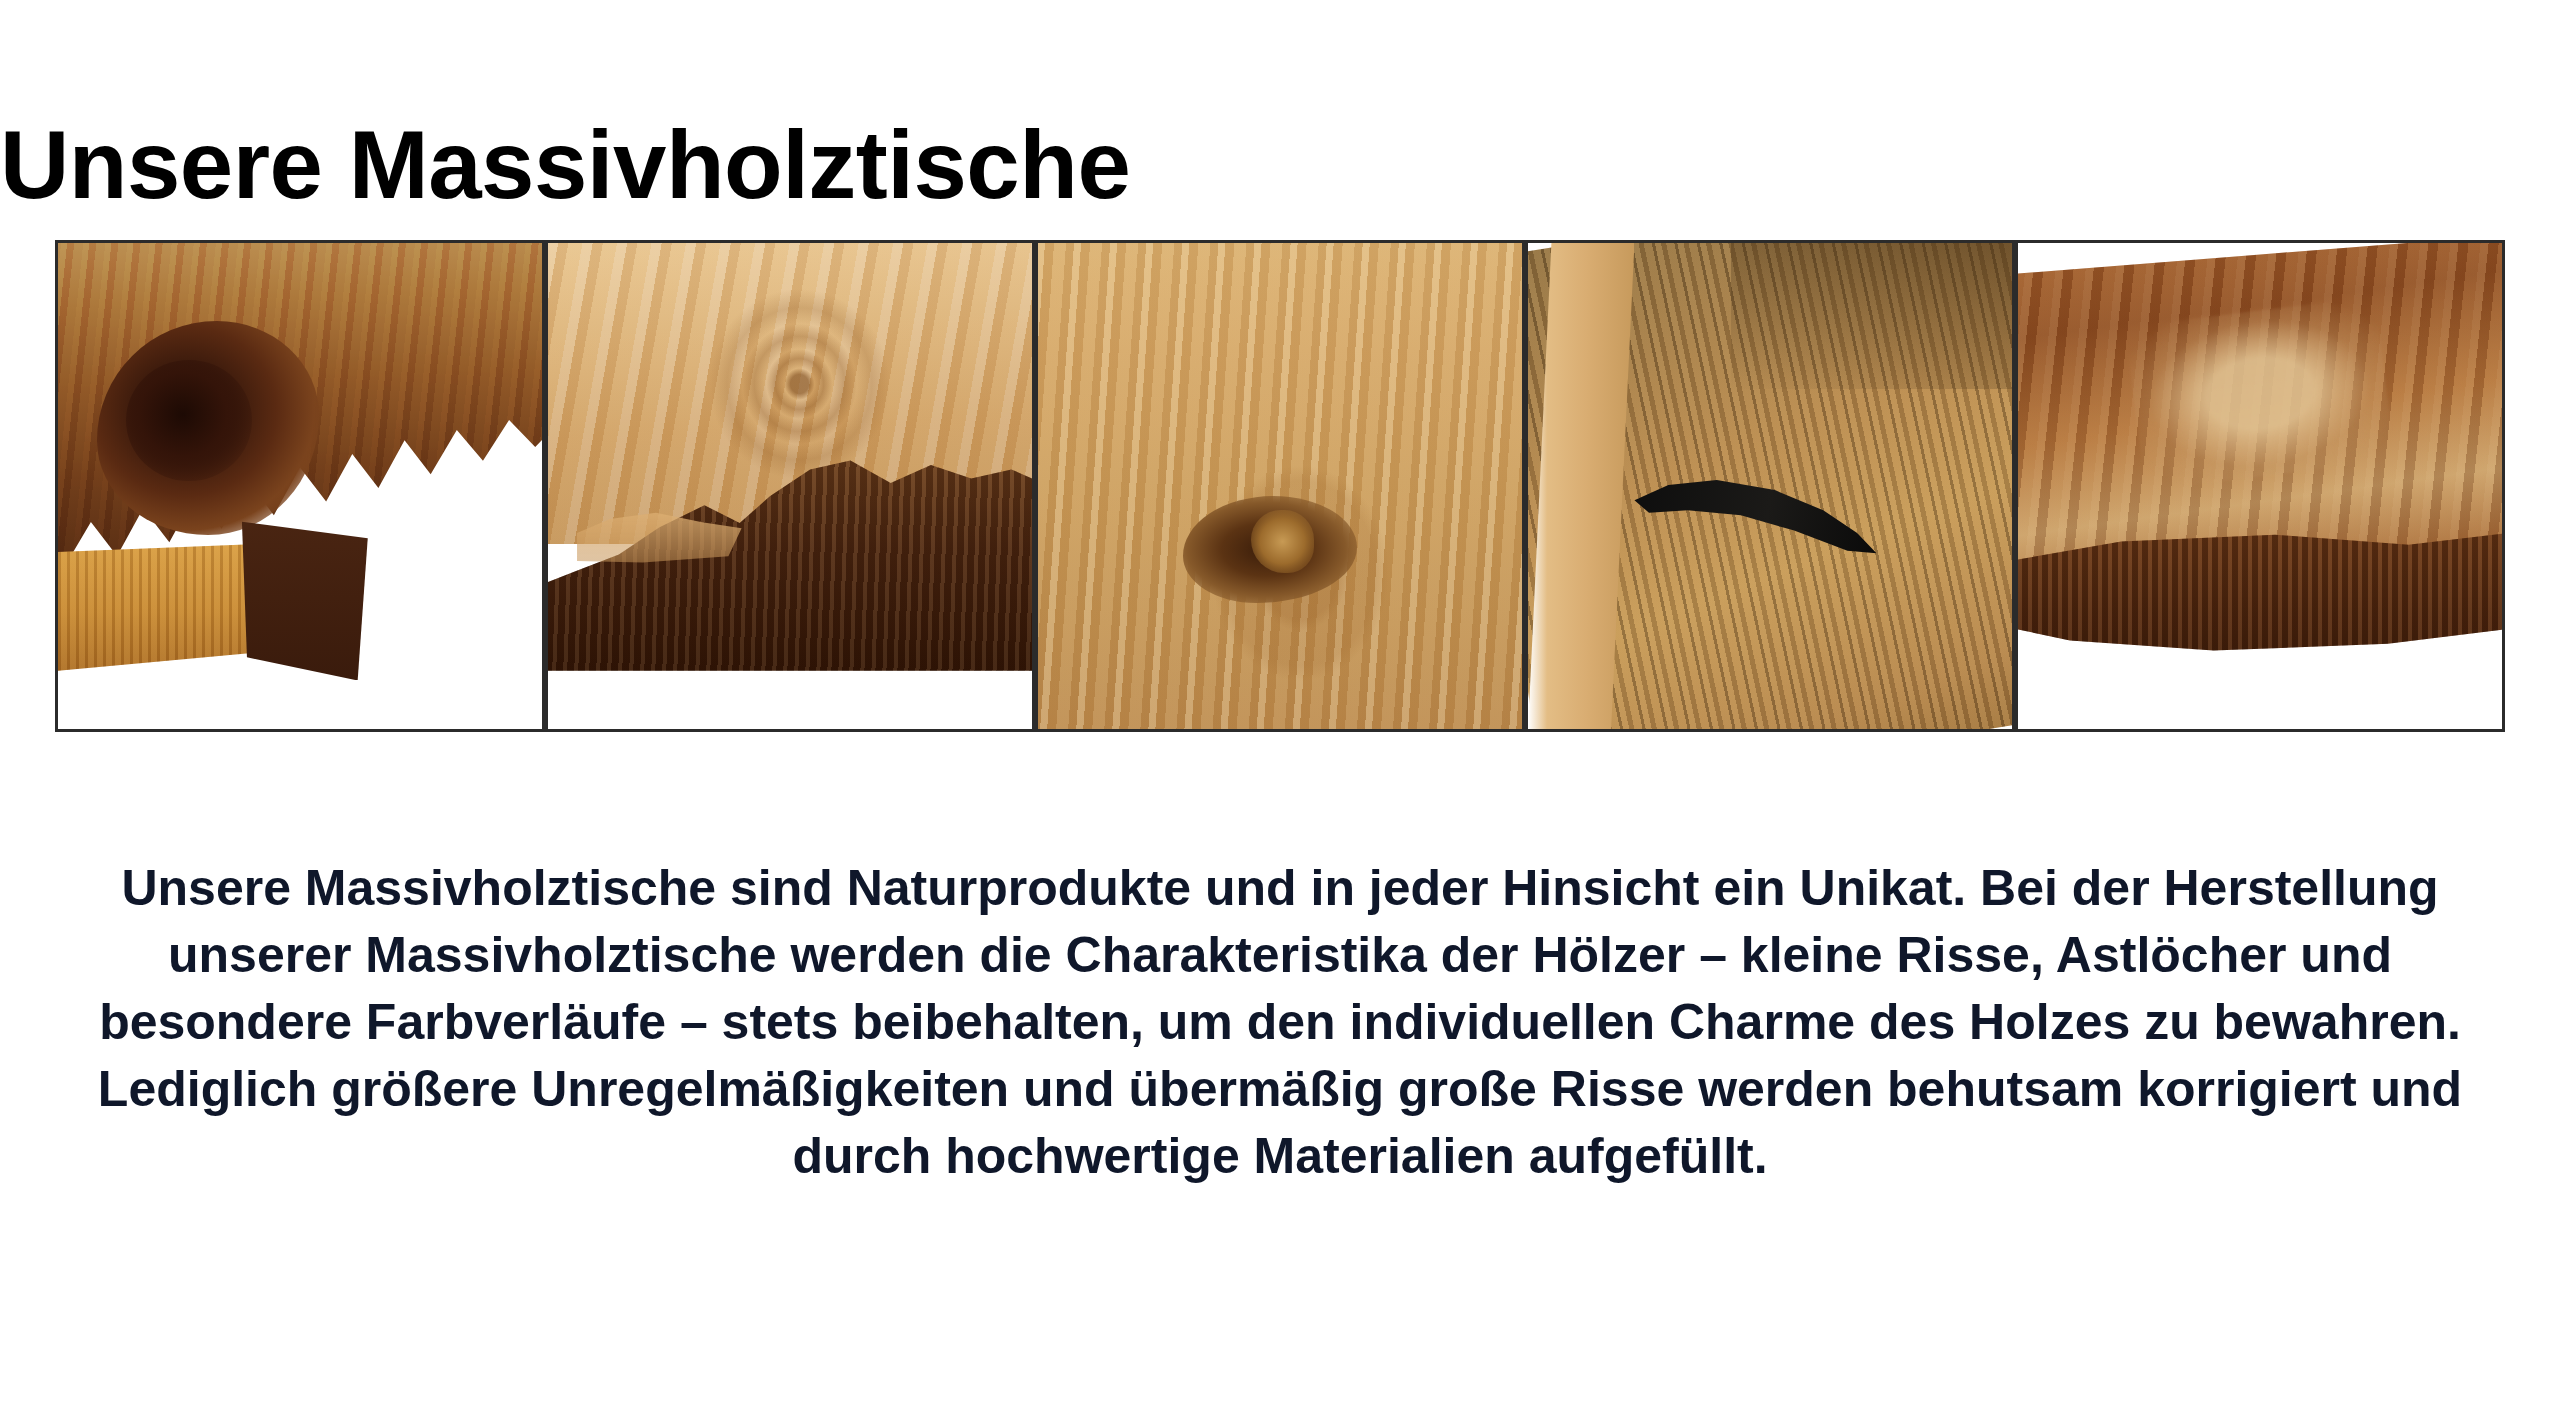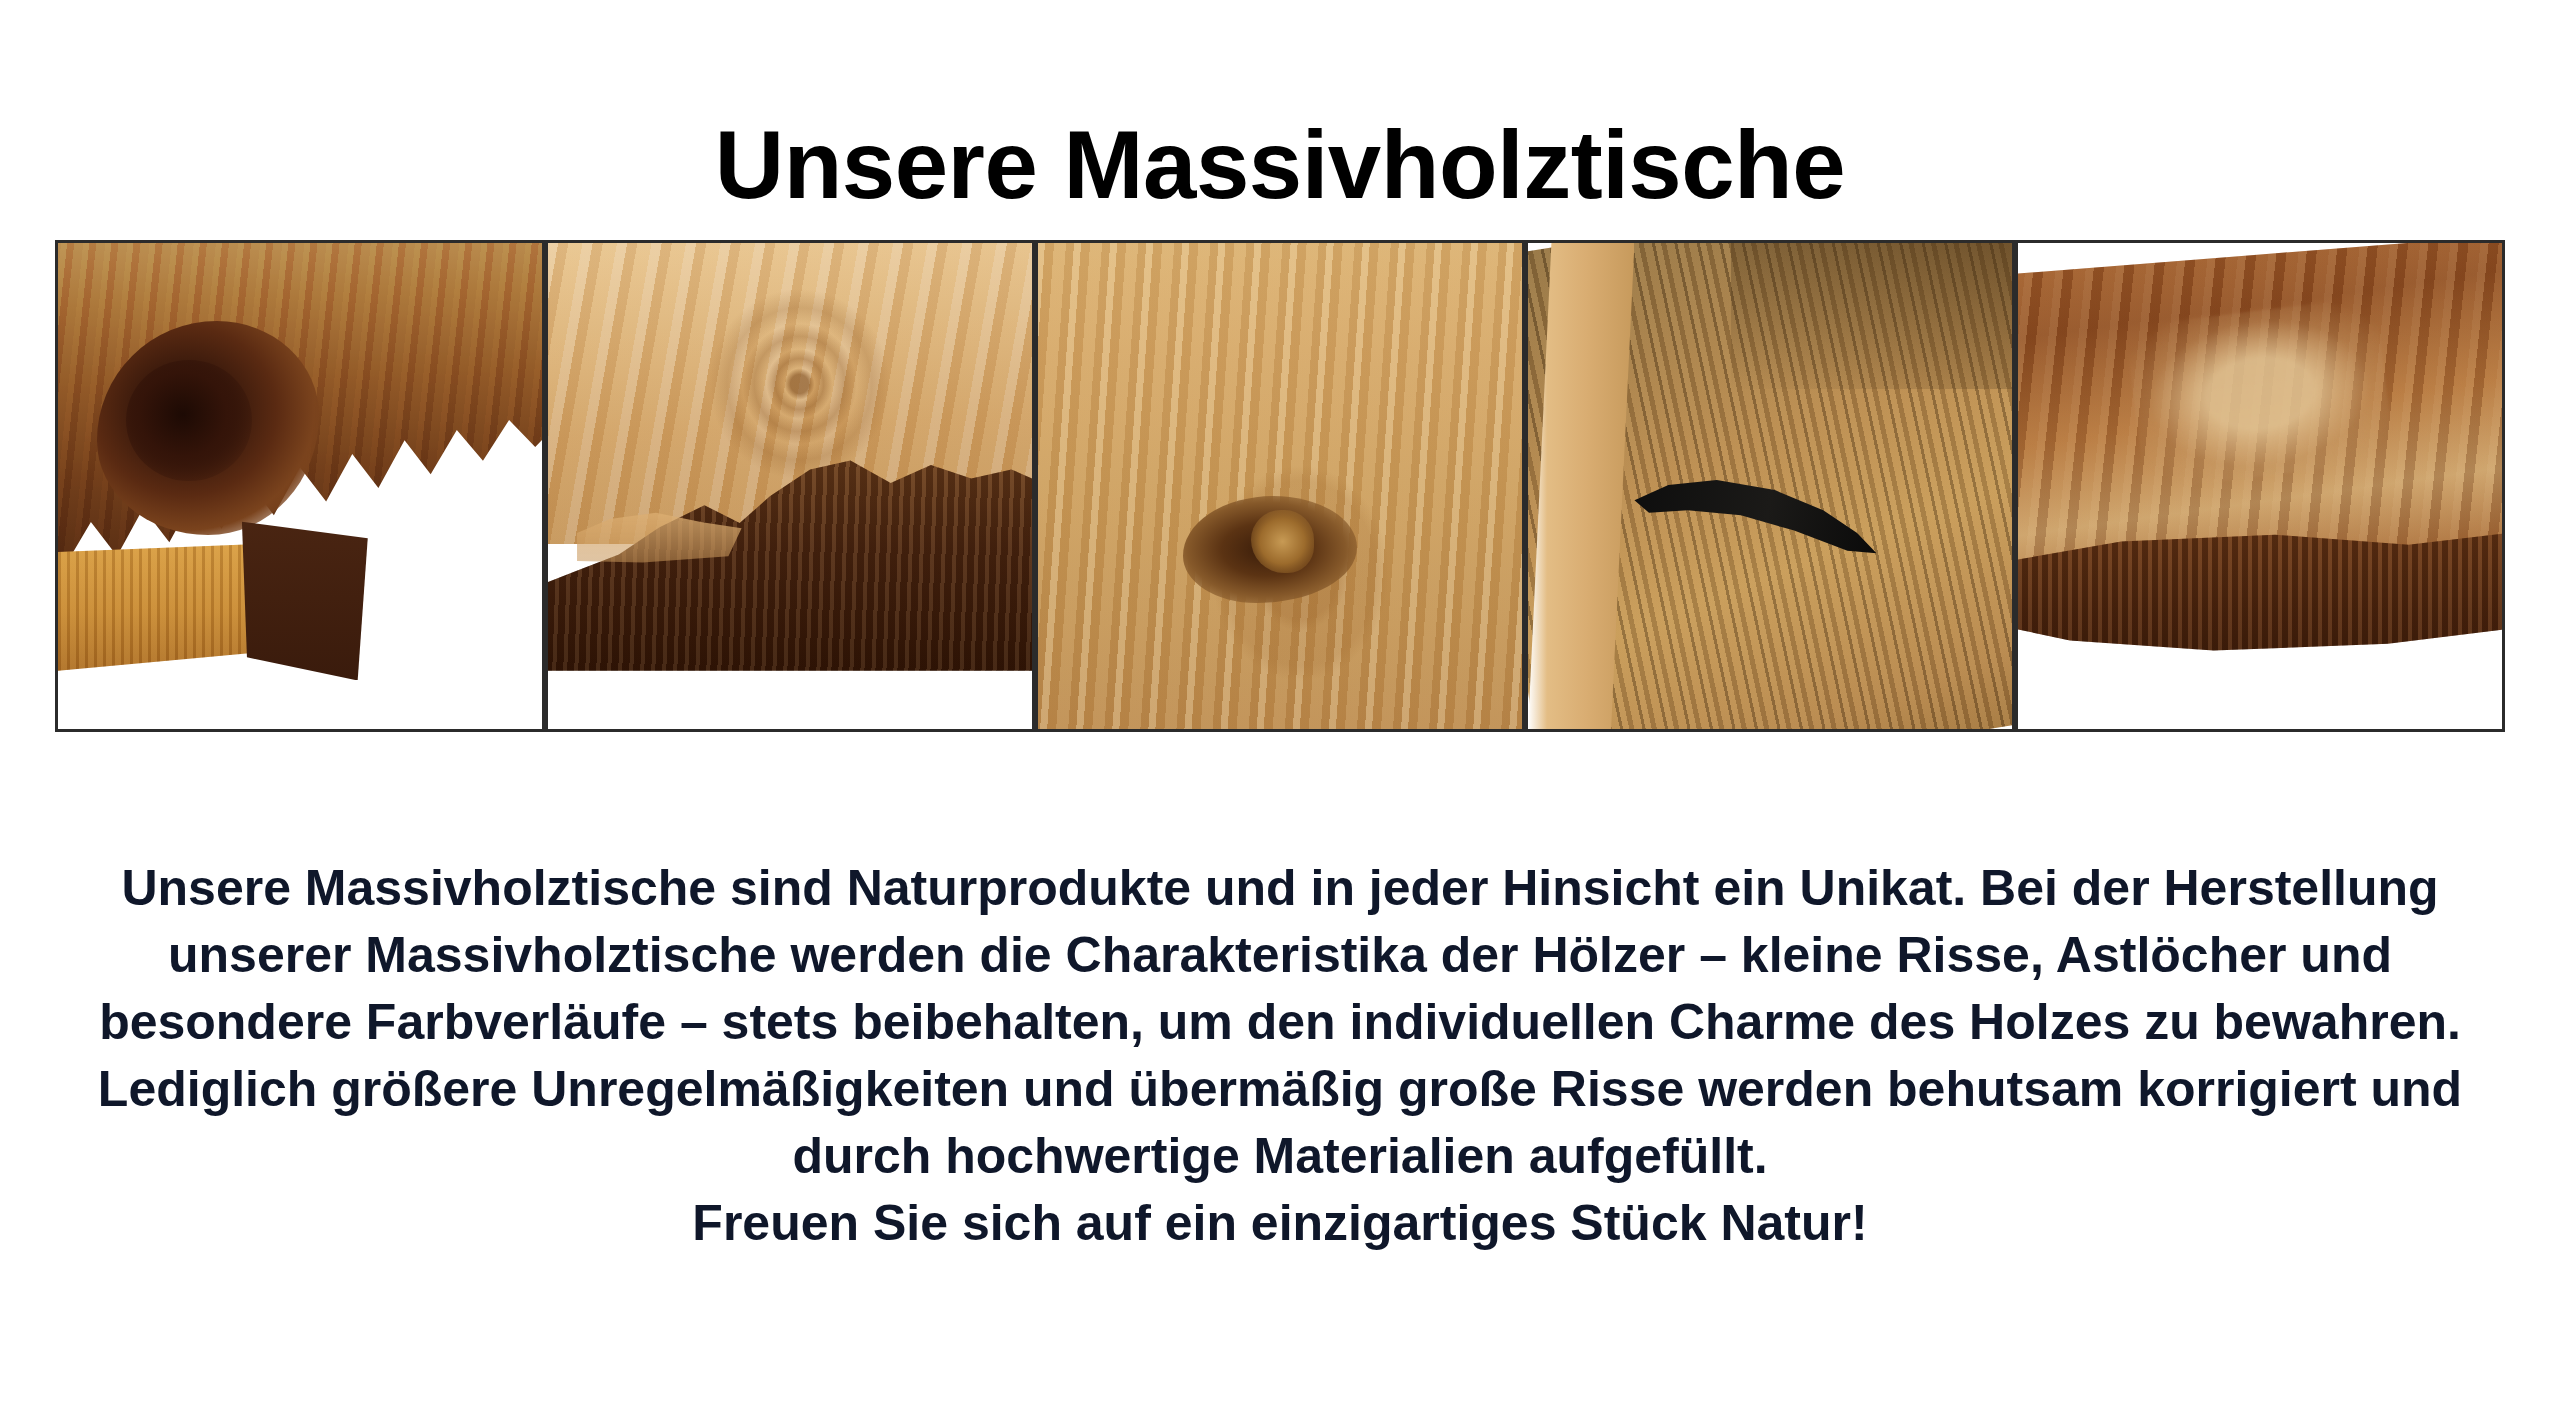--- a/index.html
+++ b/index.html
@@ -20,21 +20,21 @@
     height: 1416px;
     background: #ffffff;
   }
 
   
   .title {
     position: absolute;
     top: 48px;
     left: 0;
     width: 2560px;
-    text-align: center;
+    text-align: left;
     font-size: 96px;
     font-weight: bold;
     letter-spacing: -0.5px;
     line-height: 1.1;
     color: #000000;
   }
 
   
   .gallery {
     position: absolute;
@@ -411,16 +411,15 @@
       <div class="base grain"></div>
       <div class="top"></div>
       <div class="sapband"></div>
       <div class="edge"></div>
     </div>
 
   </div>
 
   <div class="body-text">
     <span>Unsere Massivholztische sind Naturprodukte und in jeder Hinsicht ein Unikat. Bei der Herstellung unserer Massivholztische werden die Charakteristika der Hölzer – kleine Risse, Astlöcher und besondere Farbverläufe – stets beibehalten, um den individuellen Charme des Holzes zu bewahren. Lediglich größere Unregelmäßigkeiten und übermäßig große Risse werden behutsam korrigiert und durch hochwertige Materialien aufgefüllt.</span>
-    <span class="last-line">Freuen Sie sich auf ein einzigartiges Stück Natur!</span>
   </div>
 
 </div>
 
 </body></html>

